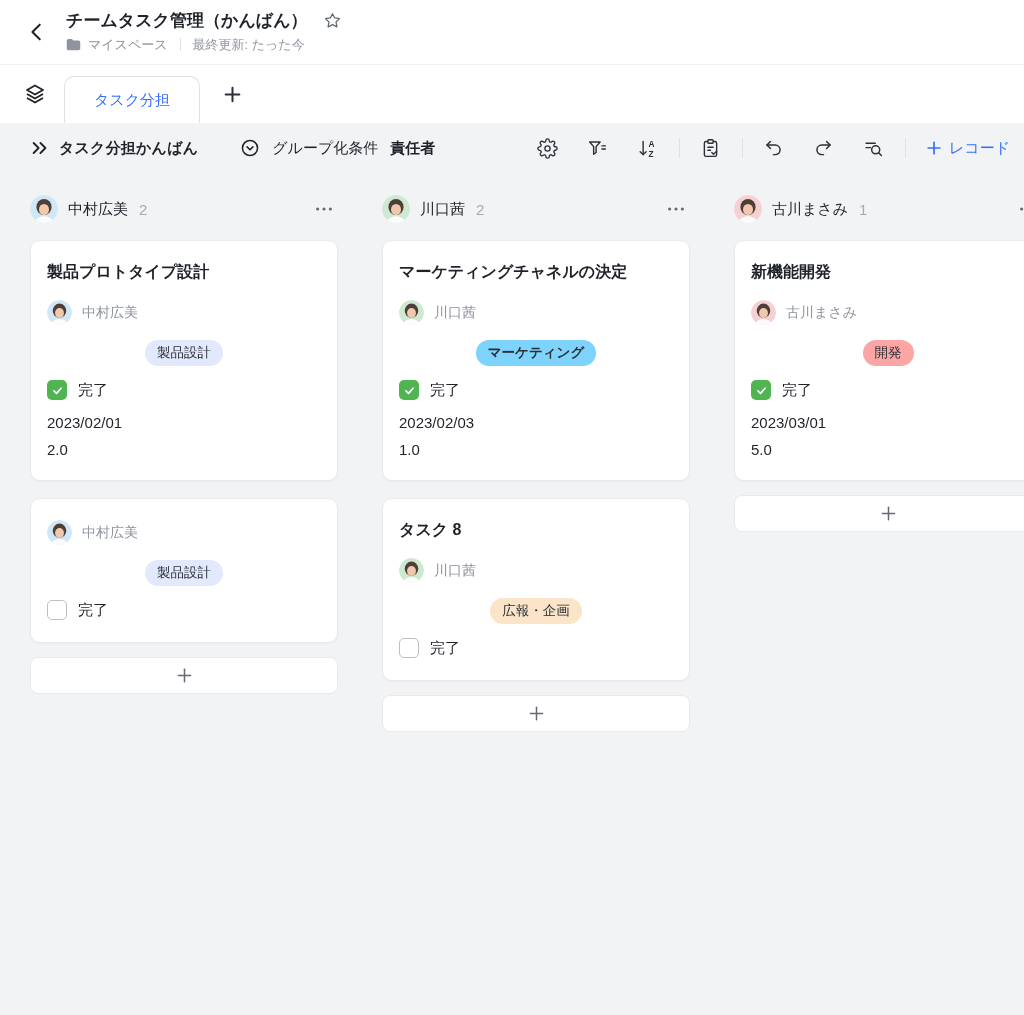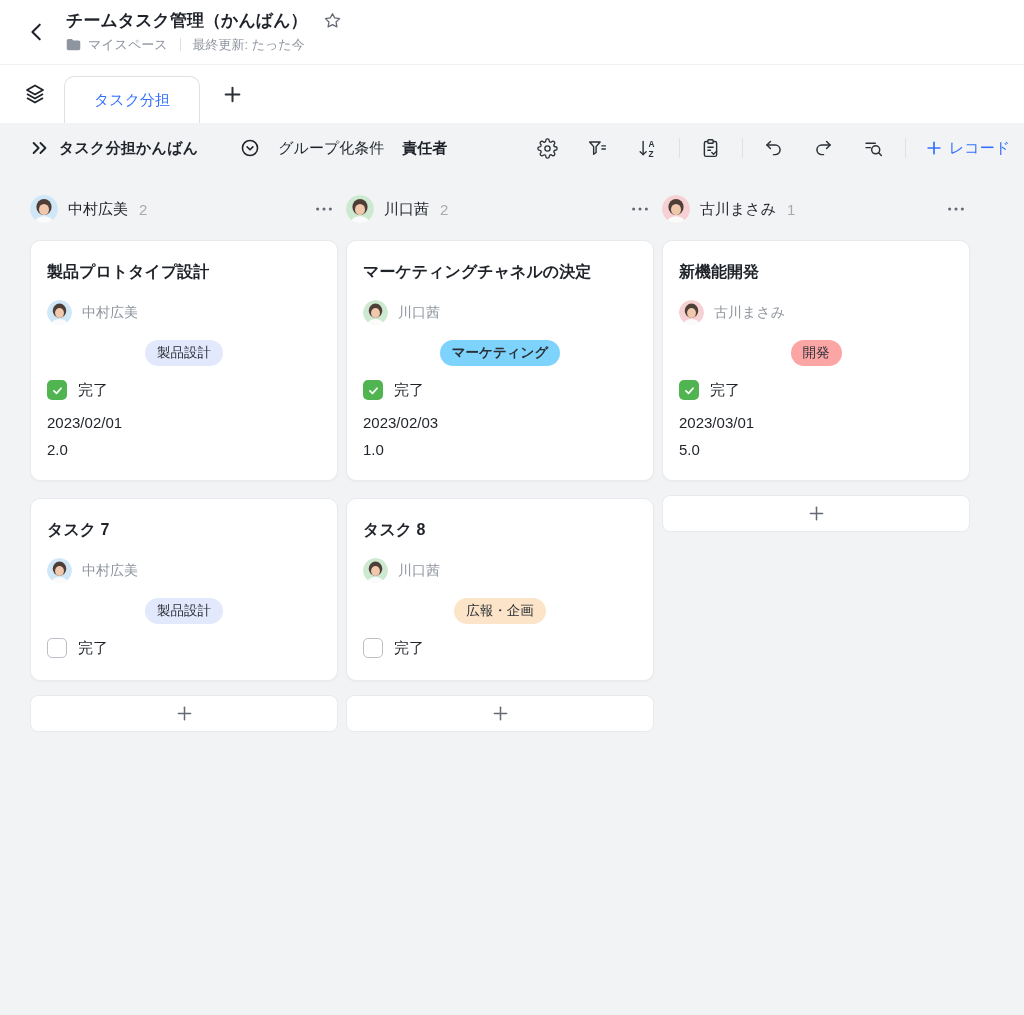--- a/index.html
+++ b/index.html
@@ -29,30 +29,30 @@
   .layers-btn{align-self:center;margin-right:18px;color:#1f2329;display:flex;}
   .tab{height:47px;box-sizing:border-box;border:1px solid #dee0e3;border-bottom:none;
     border-radius:10px 10px 0 0;background:#fff;display:flex;align-items:center;
     padding:2px 29px;font-size:15px;font-weight:500;}
   .add-tab-btn{align-self:center;margin-left:23px;color:#2b2f36;display:flex;}
 
   
   .toolbar{height:50px;display:flex;align-items:center;padding:0 14px 0 30px;background:#f2f3f5;}
   .collapse-btn{display:flex;color:#1f2329;margin-right:9px;}
   .view-name{font-size:15px;font-weight:600;letter-spacing:.2px;}
-  .group-ctl{display:flex;align-items:center;margin-left:42px;gap:18px;}
+  .group-ctl{display:flex;align-items:center;margin-left:42px;gap:12px;}
   .group-ctl .glabel{font-size:15px;}
   .group-ctl .gvalue{font-size:15px;font-weight:700;}
   .tb-spacer{flex:1;}
   .tb-btn{width:24px;height:24px;display:flex;align-items:center;justify-content:center;color:#2b2f36;margin:0 13px;}
   .tb-divider{width:1px;height:20px;background:#dee0e3;margin:0 6px;}
   .add-record{display:flex;align-items:center;gap:7px;font-size:15px;margin-left:14px;white-space:nowrap;}
 
   
-  .board{padding:18px 0 0 30px;display:flex;gap:8px;align-items:flex-start;}
+  .board{padding:18px 0 0 30px;display:flex;gap:44px;align-items:flex-start;}
   .column{width:308px;flex:none;}
   .col-header{display:flex;align-items:center;gap:10px;margin:4px 0 17px;padding-right:2px;}
   .col-name{font-size:15px;font-weight:500;}
   .col-count{font-size:15px;color:#a6a9ad;margin-left:1px;}
   .flex-spacer{flex:1;}
   .menu-btn{color:#646a73;display:flex;padding:2px;}
 
   .avatar{border-radius:50%;overflow:hidden;flex:none;display:block;}
   .av28{width:28px;height:28px;}
   .av25{width:25px;height:25px;}
@@ -259,21 +259,20 @@
                 <polyline points="4.5 10.5 8.5 14.5 15.5 6.5"></polyline>
               </svg>
           </span>
           <span>完了</span>
         </div>
         <div class="date-row">2023/02/01</div>
         <div class="hours-row">2.0</div>
       </article>
 
       <article class="card">
-        <div class="card-title">タスク 7</div>
         <div class="assignee">
           <span class="avatar av25">
             <svg viewBox="0 0 28 28" width="25" height="25">
                 <circle cx="14" cy="14" r="14" style="fill: rgb(207, 231, 246);"></circle>
                 <ellipse class="hair" cx="14" cy="12" rx="7.6" ry="8"></ellipse>
                 <ellipse class="face" cx="14" cy="14.5" rx="5" ry="5.6"></ellipse>
                 <path class="body" d="M4.5 28a9.5 6.8 0 0 1 19 0z"></path>
               </svg>
           </span>
           <span>中村広美</span>

